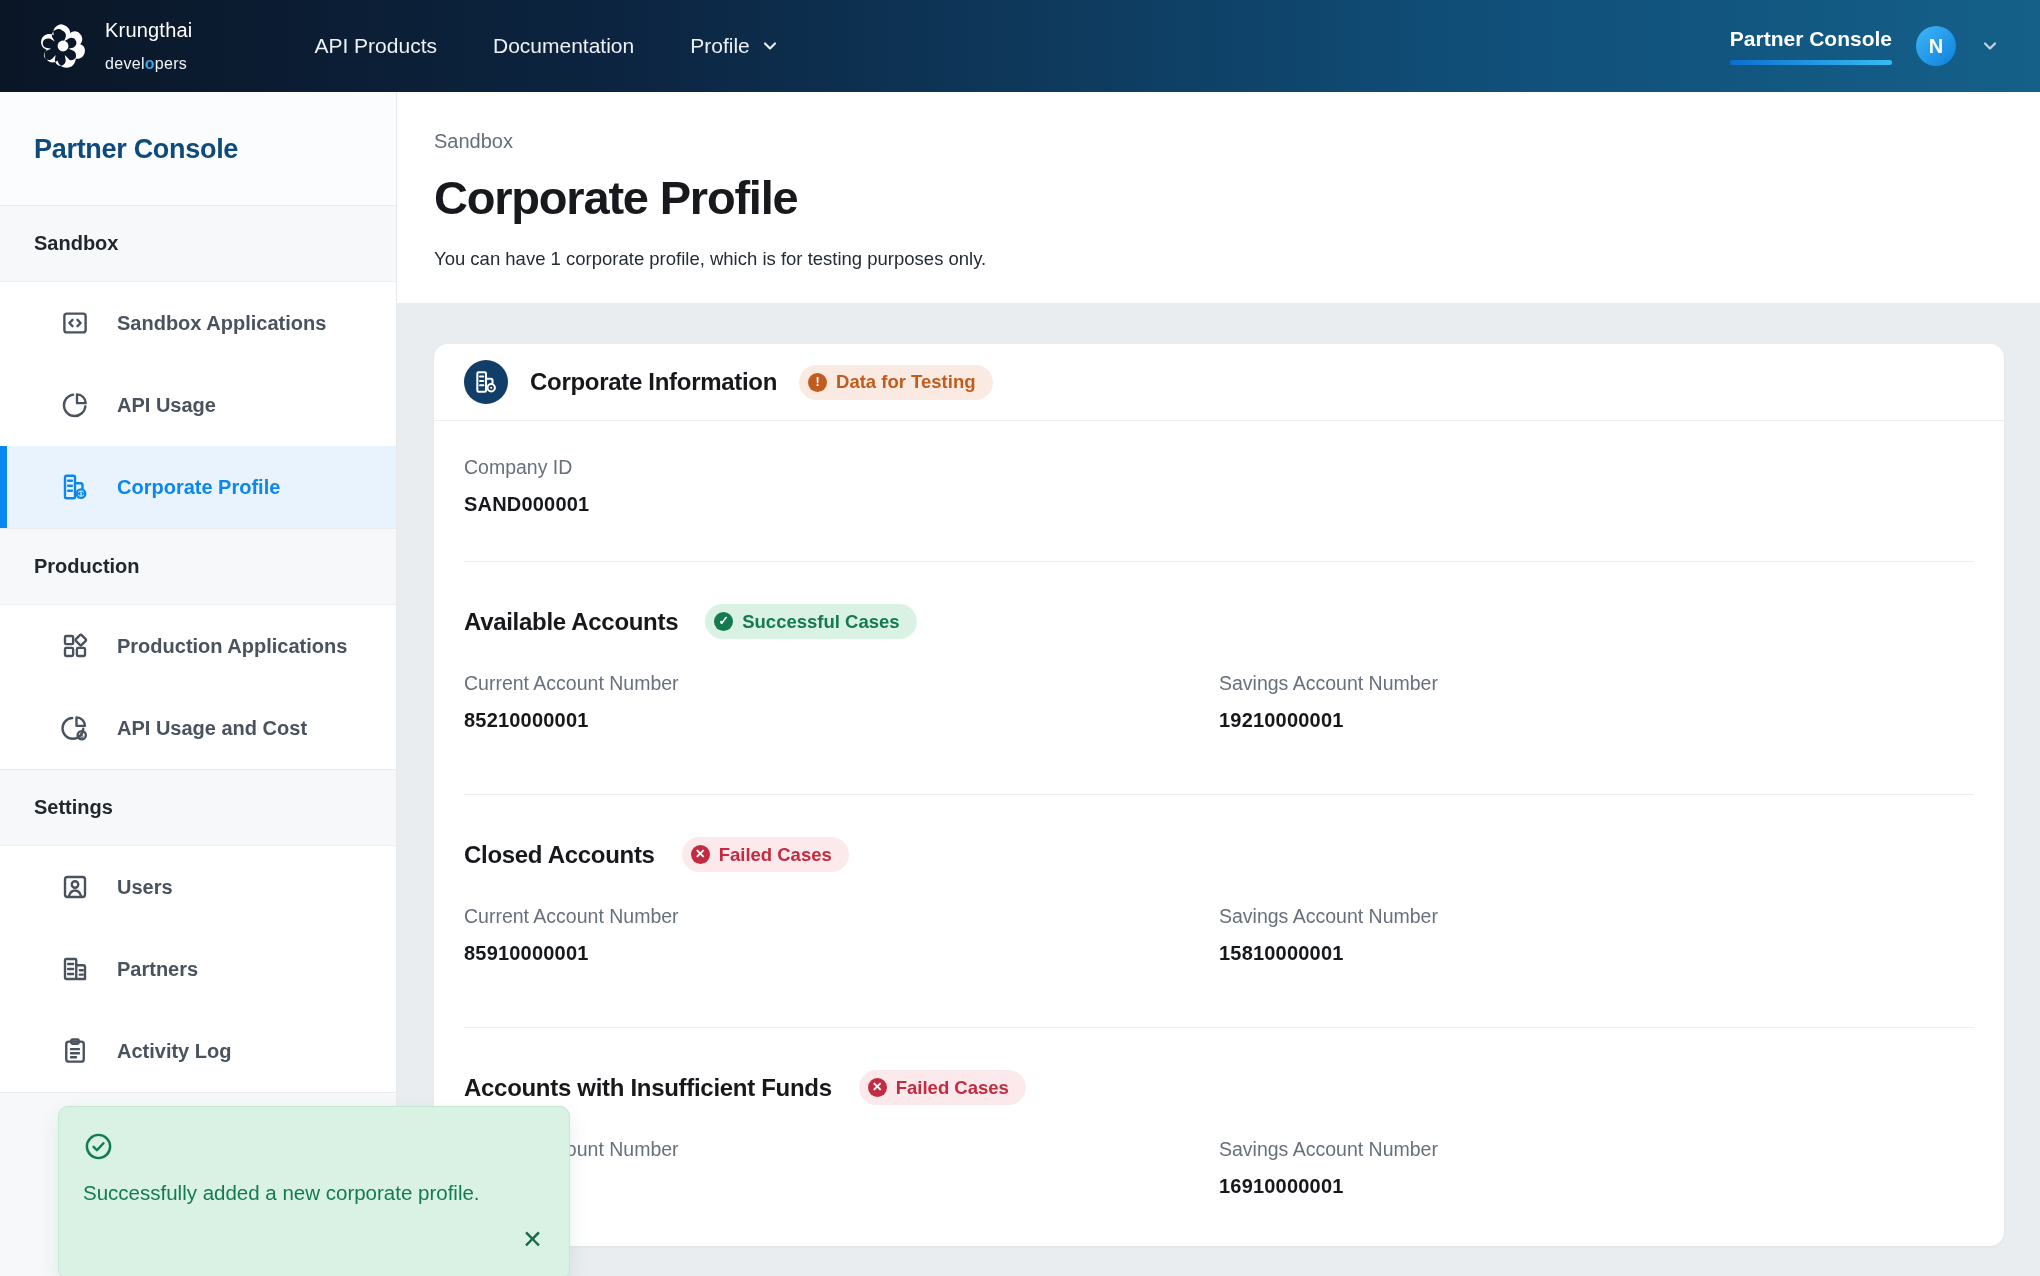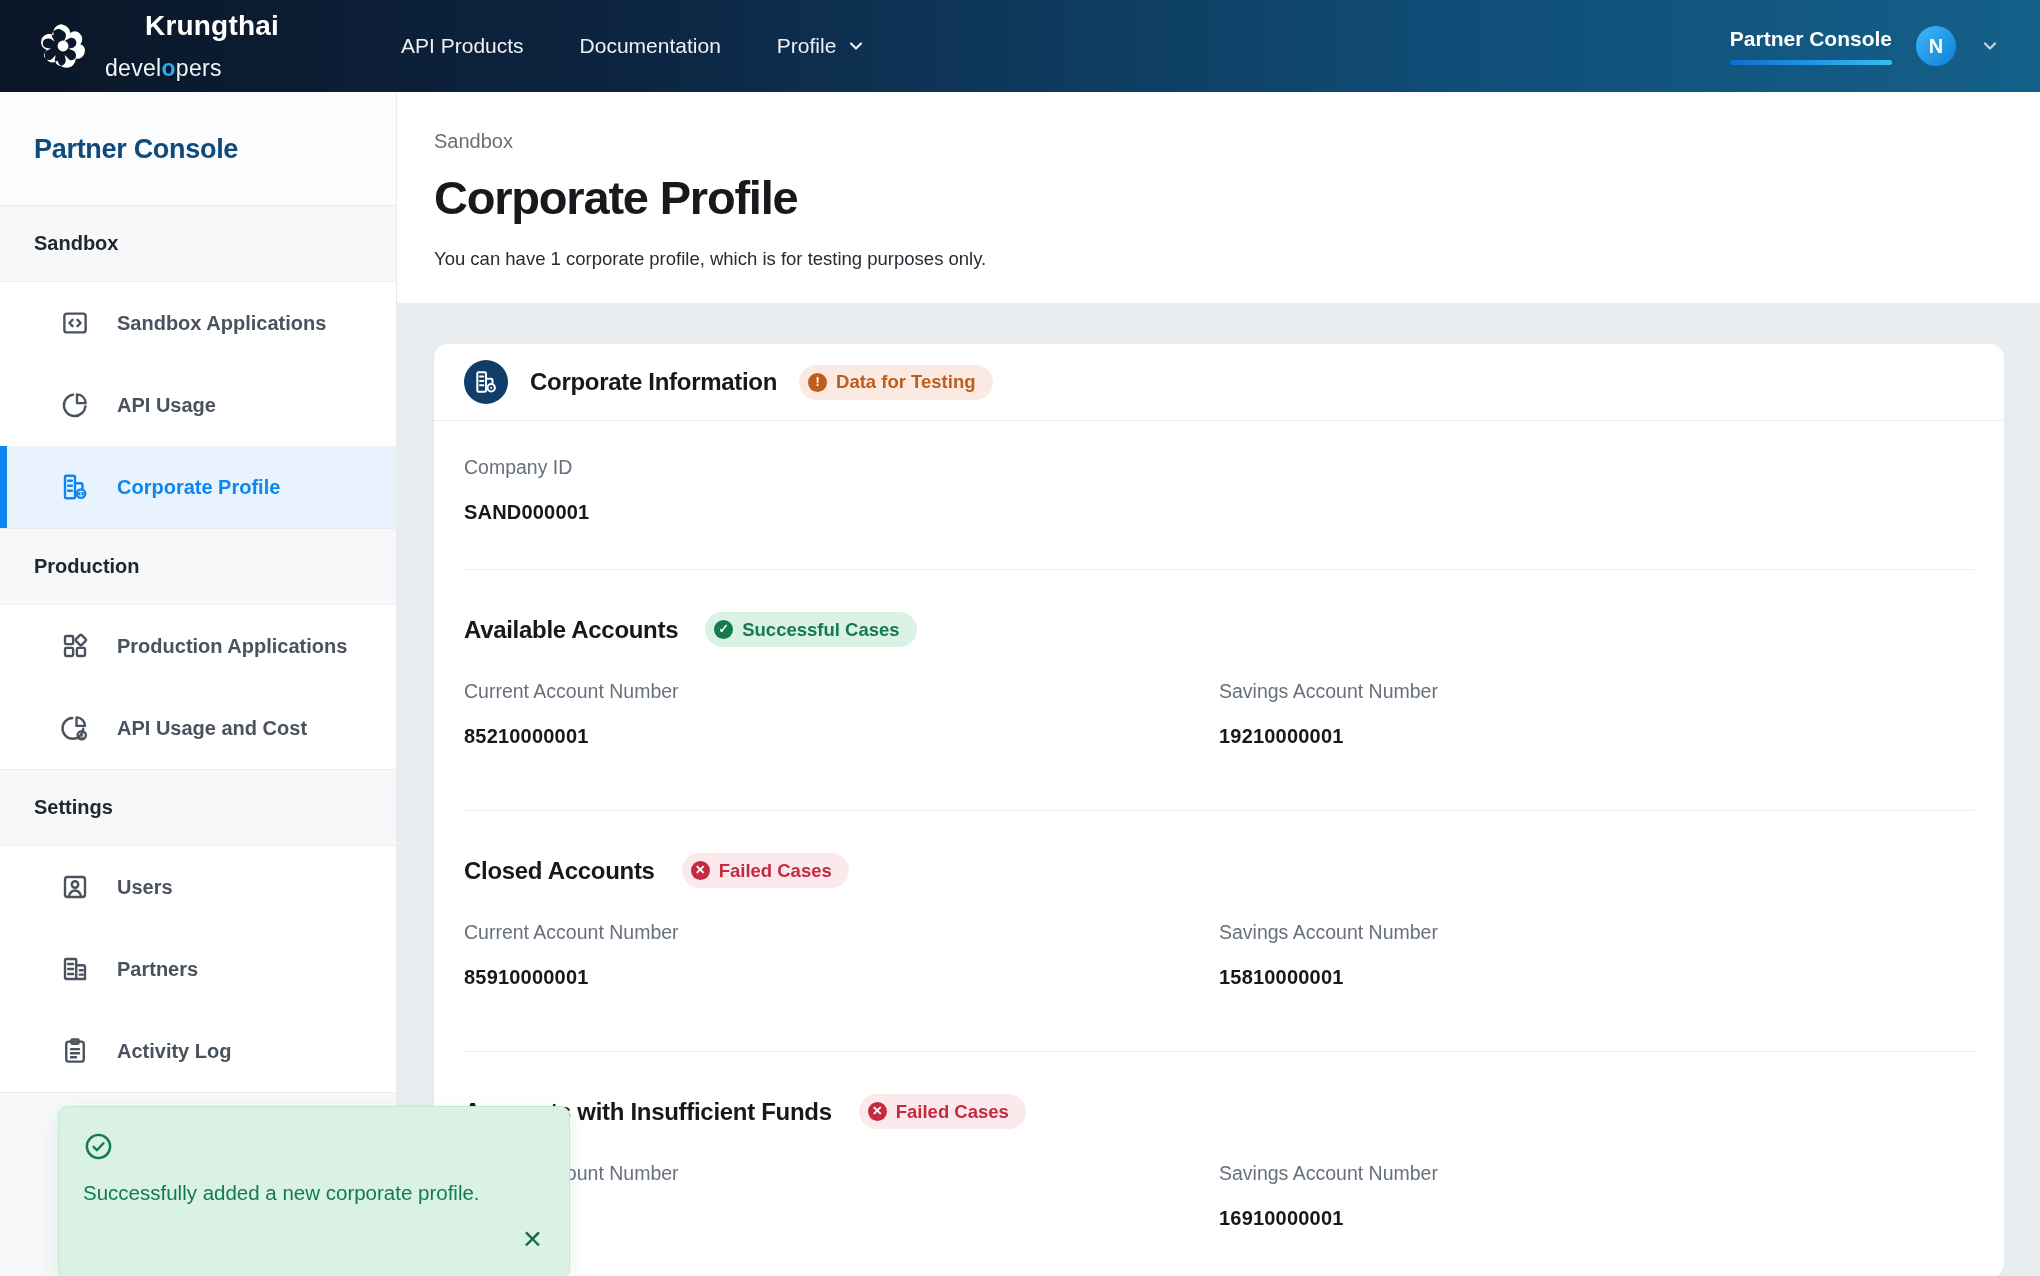--- a/index.html
+++ b/index.html
@@ -12,22 +12,22 @@
 
   
   .navbar {
     height:92px;
     background:linear-gradient(90deg,#0a1626 0%,#0c2440 30%,#104e78 72%,#146089 100%);
     display:flex; align-items:center;
     padding:0 40px 0 34px;
   }
   .brand { display:flex; align-items:center; gap:13px; margin-right:122px; }
   .brand-bird svg { width:58px; height:58px; display:block; }
-  .brand-line1 { color:#fff; font-weight:bold; font-size:28px; letter-spacing:.2px;margin-left:40px; }
-  .brand-line2 { color:#f2f5f8; font-size:23px; font-weight:400; margin-top:13px; letter-spacing:.3px; }
+  .brand-line1 { color:#fff; font-weight:normal; font-size:20px; letter-spacing:.2px; }
+  .brand-line2 { color:#f2f5f8; font-size:16px; font-weight:400; margin-top:13px; letter-spacing:.3px; }
   .brand-o { color:#2fa9f0; font-weight:bold; }
   .nav-items { display:flex; align-items:center; gap:56px; }
   .nav-item { color:#eef2f6; font-size:21px; text-decoration:none; display:flex; align-items:center; gap:10px; cursor:pointer; }
   .nav-chevron svg, .avatar-chevron svg { width:20px; height:20px; display:block; }
   .nav-right { margin-left:auto; display:flex; align-items:center; gap:24px; }
   .pc-link { color:#fff; font-size:21px; font-weight:bold; text-decoration:none; display:inline-block; cursor:pointer; }
   .pc-underline { display:block; height:5px; border-radius:3px; margin-top:9px;
     background:linear-gradient(90deg,#0d6ed0,#35bdf5); }
   .avatar { width:40px; height:40px; border-radius:50%; color:#fff; font-weight:bold; font-size:20px;
     background:linear-gradient(135deg,#41b7f9,#0b80da);
@@ -73,21 +73,21 @@
     display:flex; align-items:center; justify-content:center; line-height:1; }
   .badge.warning { background:#fbeae1; color:#c05c1e; }
   .badge.warning .badge-dot { background:#c05c1e; }
   .badge.success { background:#d9f2e4; color:#157a4d; }
   .badge.success .badge-dot { background:#157a4d; }
   .badge.danger  { background:#fce9ec; color:#c42a40; }
   .badge.danger .badge-dot { background:#c42a40; }
 
   .company-block { padding:35px 0 45px; border-bottom:1px solid #eceef1; }
   .field-label { font-size:19.5px; color:#68707b; }
-  .field-value { margin-top:22px; font-size:20px; font-weight:bold; color:#16181b; letter-spacing:.2px; min-height:23px; }
+  .field-value { margin-top:14px; font-size:20px; font-weight:bold; color:#16181b; letter-spacing:.2px; min-height:23px; }
 
   .section { padding:42px 0 62px; border-bottom:1px solid #eceef1; }
   .section:last-child { border-bottom:none; padding-bottom:48px; }
   .section-head { display:flex; align-items:center; gap:27px; }
   .section-title { font-size:24px; font-weight:bold; color:#16181b; letter-spacing:-.3px; }
   .fields { display:grid; grid-template-columns:1fr 1fr; margin-top:33px; }
 
   
   .toast { position:absolute; left:58px; top:1106px; width:512px; z-index:60;
     background:#d9f2e3; border:1px solid #c3e8d3; border-radius:10px;

